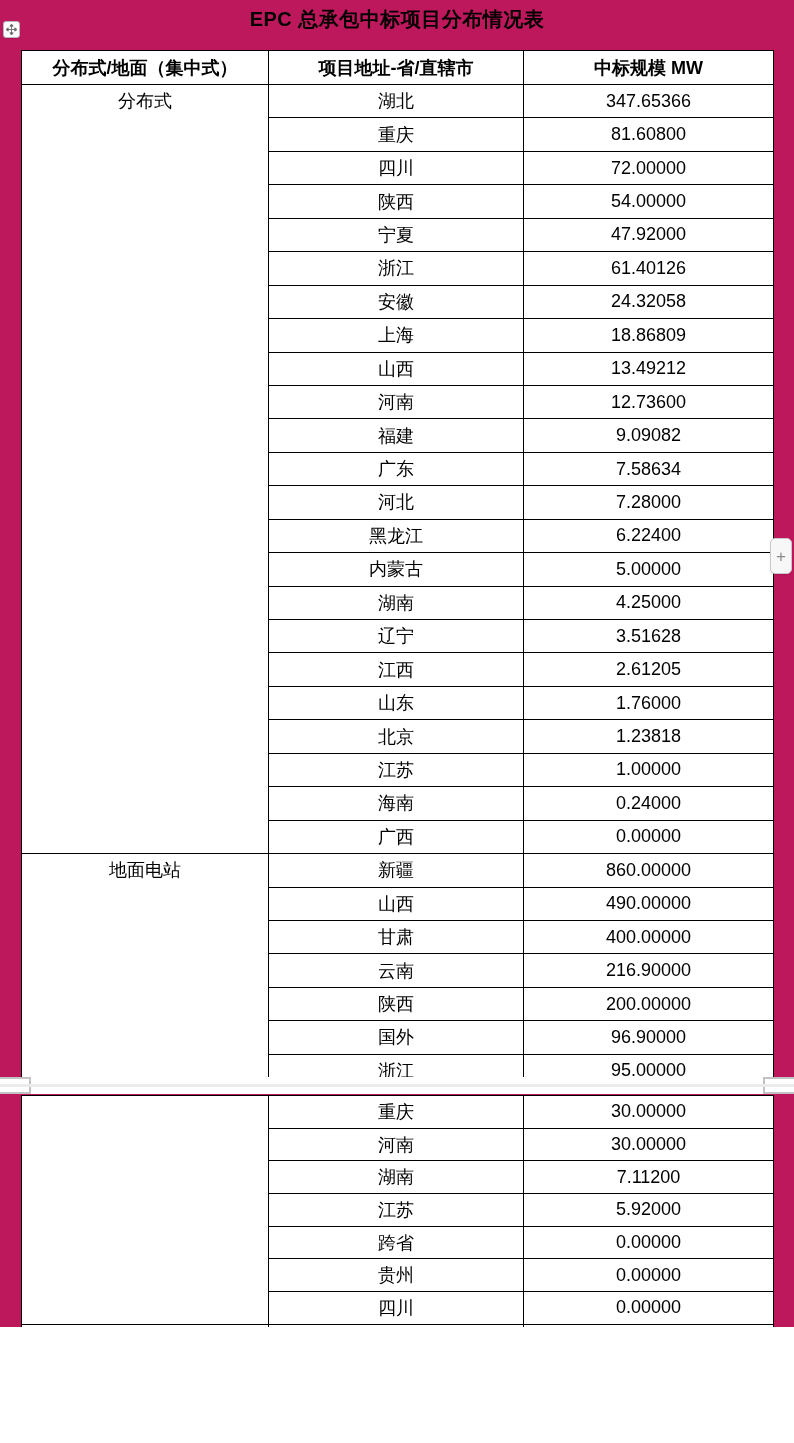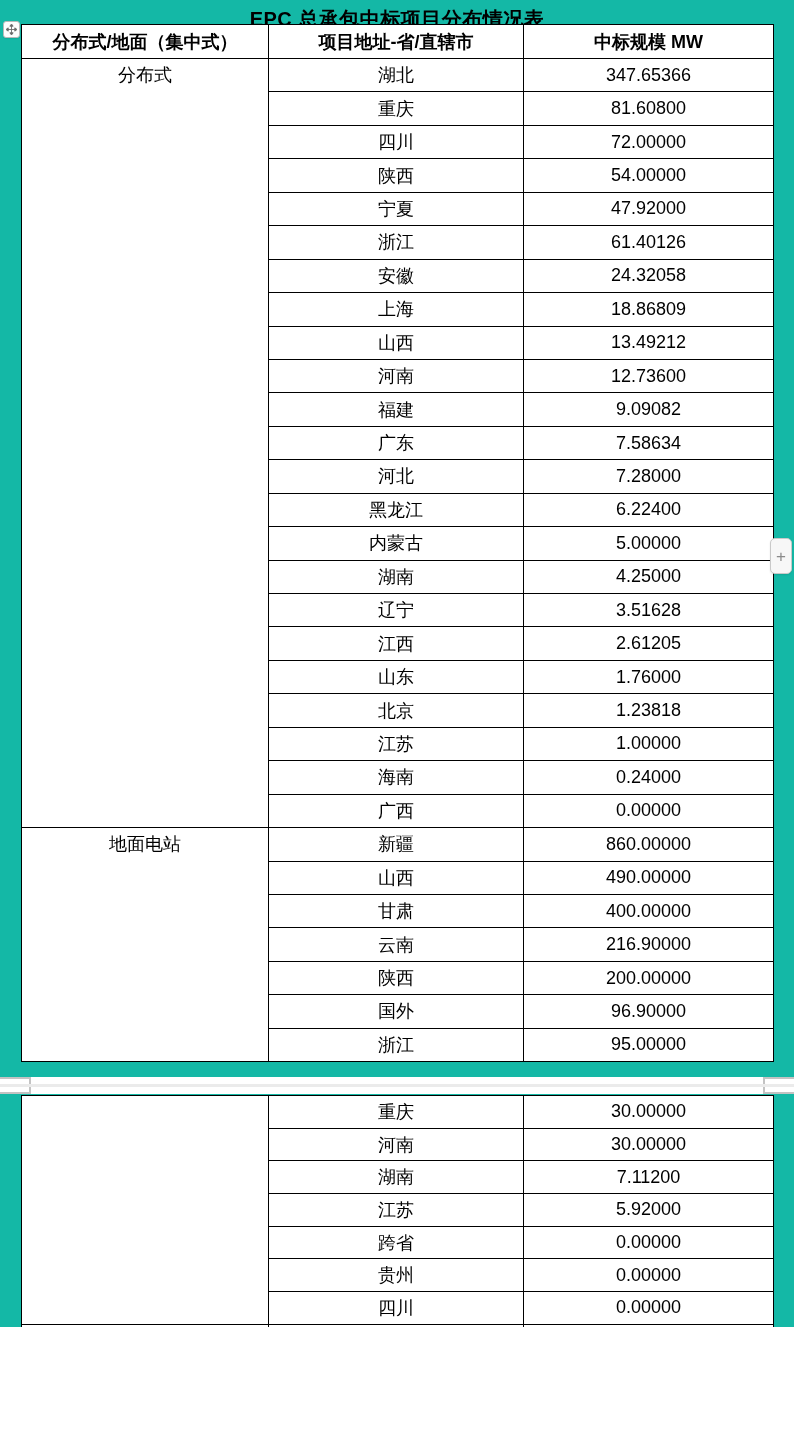--- a/index.html
+++ b/index.html
@@ -1,21 +1,21 @@
 <!DOCTYPE html>
 <html><head>
 <meta charset="utf-8">
 <style>
   * { margin: 0; padding: 0; box-sizing: border-box; }
   html, body { background: #ffffff; }
   .page {
     position: relative;
     width: 794px;
     height: 1327px;
-    background: #14b8a6;
+    background: #be185d;
     font-family: "Liberation Sans", "DejaVu Sans", sans-serif;
     color: #000000;
     overflow: hidden;
   }
 
   
   .doc-title {
     position: absolute;
     left: 21px;
     top: 6px;
@@ -46,21 +46,21 @@
 
   
   table.data-table {
     position: absolute;
     left: 21px;
     border-collapse: collapse;
     table-layout: fixed;
     width: 752px;
     background: #ffffff;
   }
-  table.tbl-1 { top: 24px; }
+  table.tbl-1 { top: 50px; }
   table.tbl-2 { top: 1095px; }
   .data-table col.c1 { width: 247px; }
   .data-table col.c2 { width: 255px; }
   .data-table col.c3 { width: 250px; }
   .data-table th, .data-table td {
     border: 1px solid #000000;
     text-align: center;
     vertical-align: middle;
     font-size: 18px;
     padding: 0 4px;

